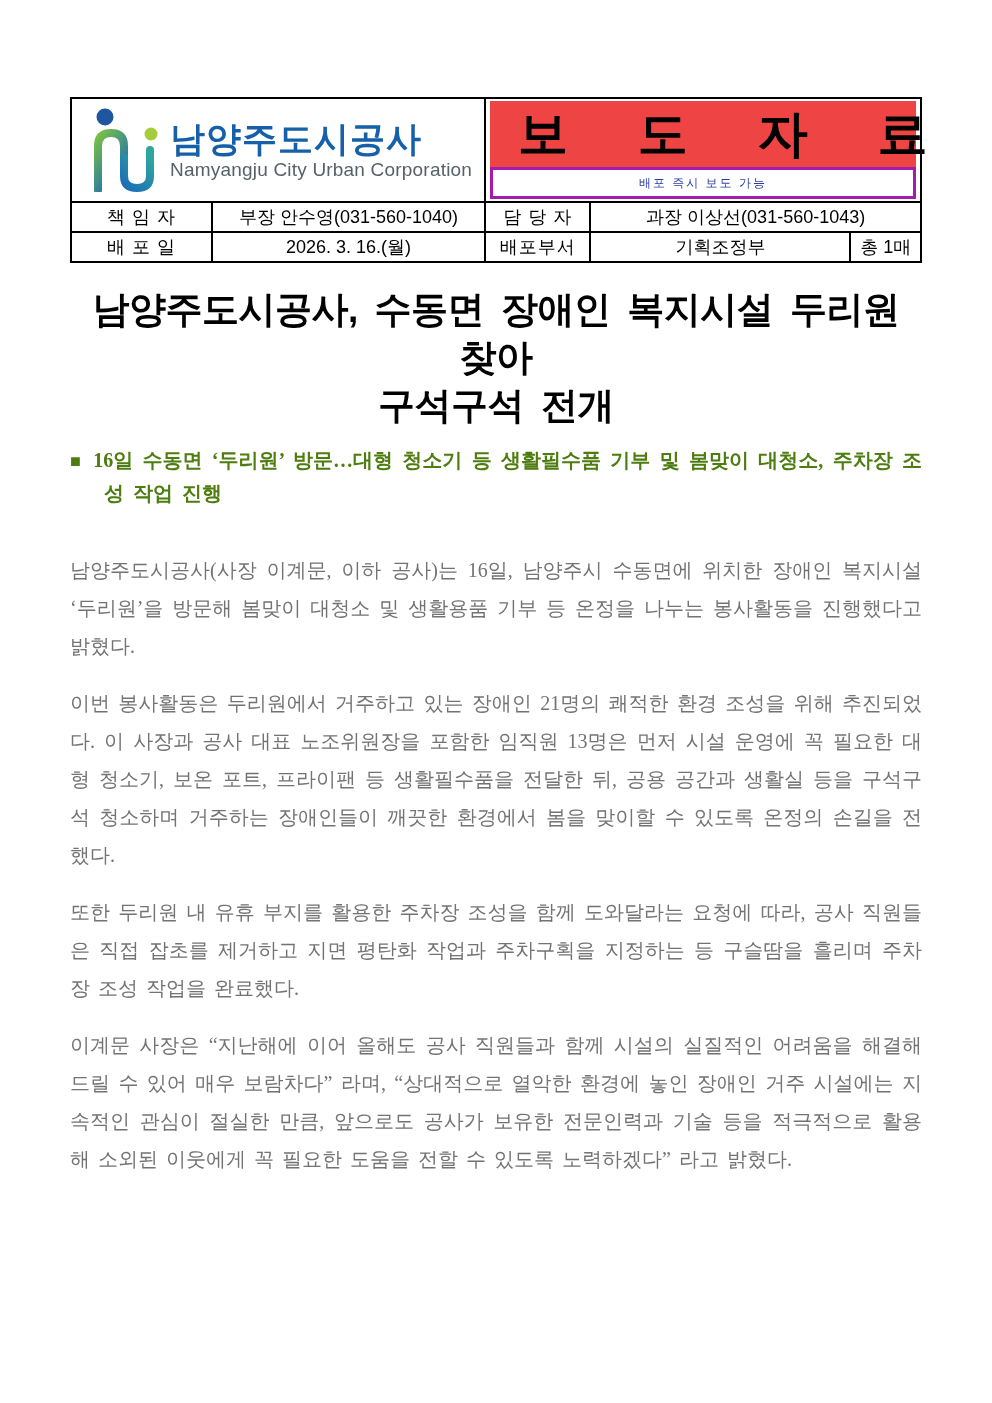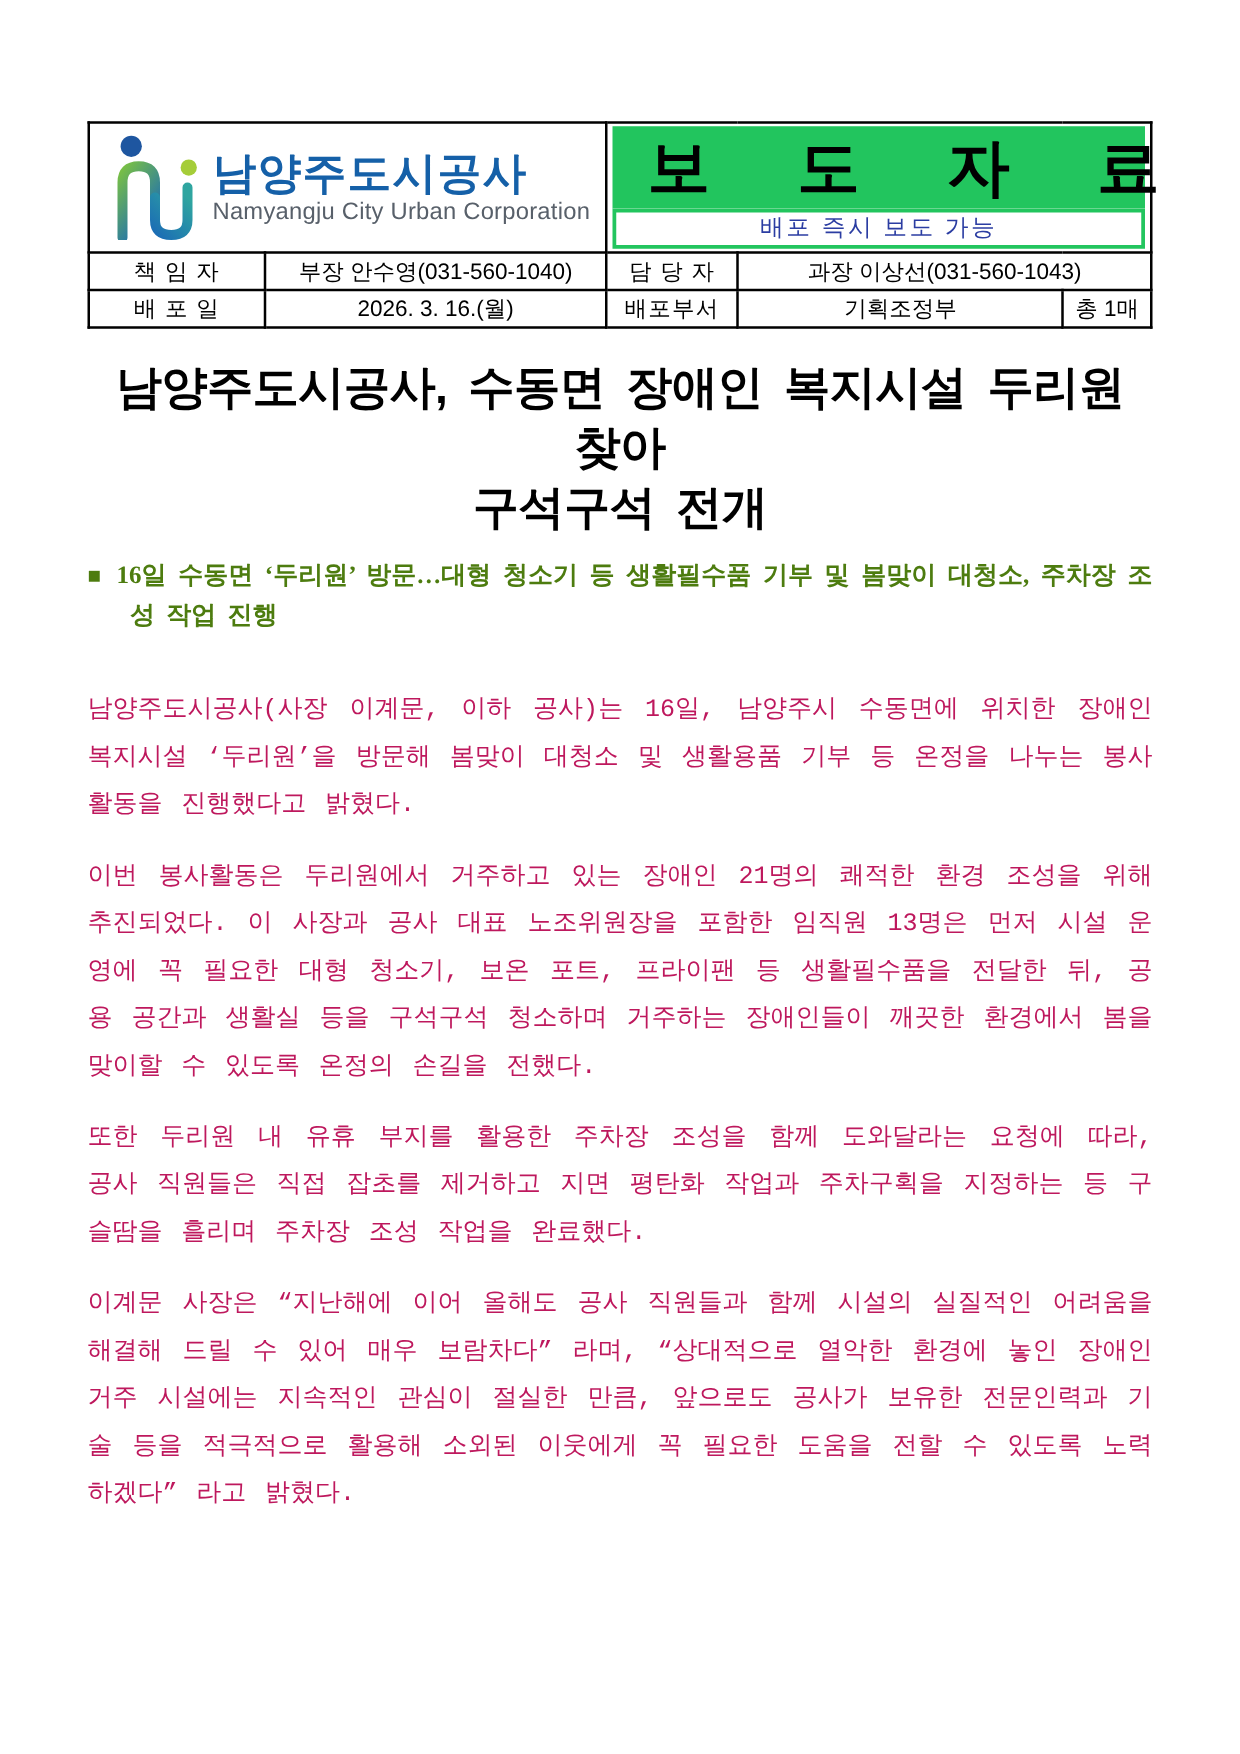--- a/index.html
+++ b/index.html
@@ -32,37 +32,37 @@
     vertical-align: middle;
     font-size: 18px;
     padding: 2px 4px;
     font-family: "Liberation Sans", sans-serif;
   }
   td.logo-cell { height: 98px; padding: 4px; }
   td.press-cell { padding: 0; vertical-align: top; }
   .press-inner { display: flex; flex-direction: column; height: 98px; }
   .press-title {
     flex: 1;
-    background: #22c55e;
+    background: #ef4444;
     font-weight: 900;
     font-size: 50px;
     letter-spacing: 28px;
     text-indent: 28px;
     line-height: 66px;
     text-align: center;
     white-space: nowrap;
     color: #000000;
     font-family: "Liberation Sans", sans-serif;
     transform-origin: center;
   }
   .embargo-box {
-    border: 3px solid #22c55e;
+    border: 3px solid #a21caf;
     background: #ffffff;
     color: #2b3da2;
-    font-size: 19px;
+    font-size: 12px;
     font-weight: 500;
     letter-spacing: 2px;
     text-align: center;
     line-height: 26px;
     height: 32px;
   }
   .label-cell { letter-spacing: 1px; background: #ffffff; }
   td.row-cell { height: 30px; }
 
   
@@ -105,28 +105,28 @@
     word-spacing: 4px;
     padding-left: 34px;
     text-indent: -34px;
     text-align: justify;
     color: #4d7c0f;
     font-family: Liberation Serif, serif;
   }
   .subhead .marker { font-size: 18px; margin-right: 12px; }
   .article-body { margin-top: 42px; }
   .body-p {
-    font-family: Liberation Mono, monospace;
+    font-family: Liberation Serif, serif;
     font-size: 20px;
     line-height: 38px;
     margin-bottom: 19px;
     text-align: justify;
     text-align-last: left;
     word-spacing: 3px;
-    color: #be185d;
+    color: #737373;
   }
 </style>
 </head>
 <body>
 
 <div class="page">
   <div class="content">
 
     <table class="head-table">
       <colgroup>

